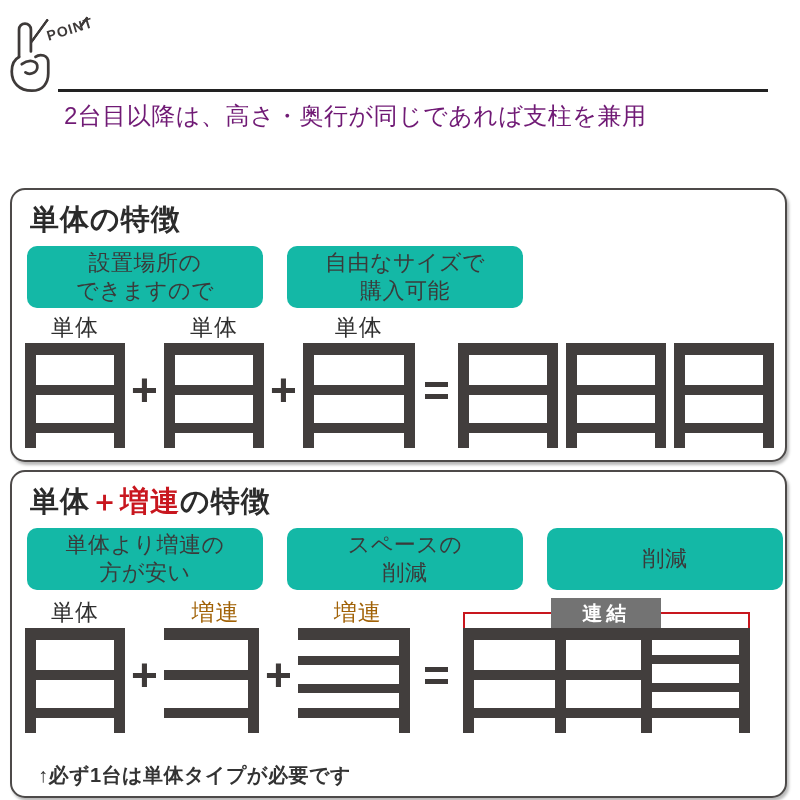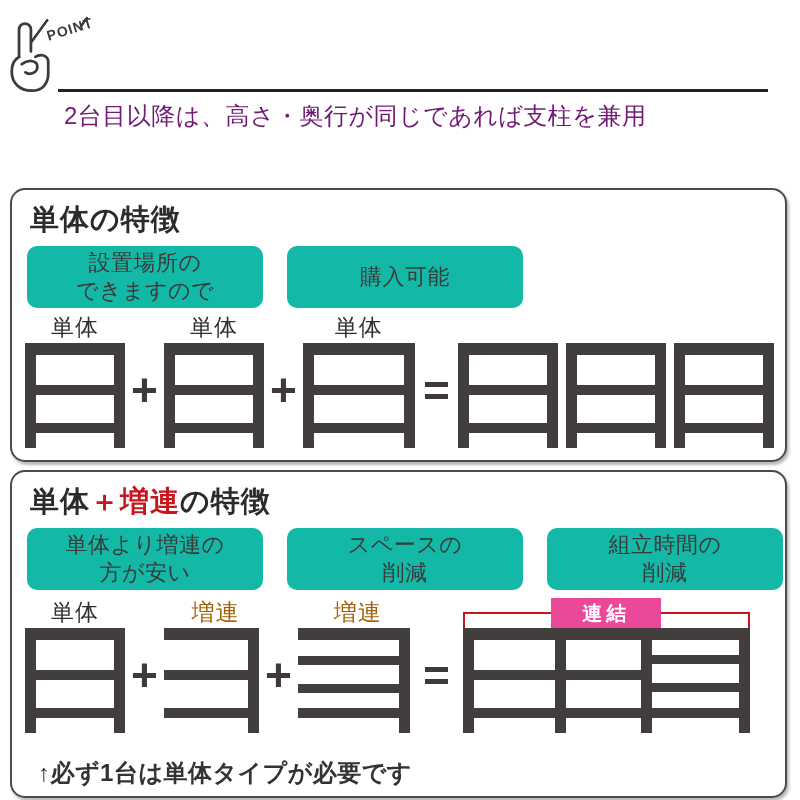--- a/index.html
+++ b/index.html
@@ -35,22 +35,22 @@
   .unit-label{font-size:23px;line-height:26px;margin-bottom:3px;color:#2f2f2f;letter-spacing:1px;}
   .unit-label.red{color:#a16207;margin-left:8px;}
   svg.shelf rect{fill:#423e3d;}
   .op{font-size:46px;font-weight:bold;color:#3e3a39;line-height:46px;margin:0 6px 35px;}
   .eq{width:23px;height:17px;border-top:5px solid #3e3a39;border-bottom:5px solid #3e3a39;box-sizing:border-box;margin:0 10px 49px;}
   #card2 .eq{margin:0 15px 49px;}
   .result-row{display:flex;gap:8px;}
 
   .combined-col{position:relative;display:flex;flex-direction:column;}
   .bracket{position:relative;width:287px;height:16px;border-top:2px solid #c8161e;border-left:2px solid #c8161e;border-right:2px solid #c8161e;box-sizing:border-box;}
-  .renketsu{position:absolute;left:50%;top:-16px;transform:translateX(-50%);width:110px;height:30px;background:#ec4899;color:#fff;font-size:20px;font-weight:bold;display:flex;align-items:center;justify-content:center;letter-spacing:4px;}
-  .note{position:absolute;left:26px;bottom:7px;font-size:24px;font-weight:bold;color:#333;letter-spacing:0.5px;white-space:nowrap;text-align:center;}
+  .renketsu{position:absolute;left:50%;top:-16px;transform:translateX(-50%);width:110px;height:30px;background:#737373;color:#fff;font-size:20px;font-weight:bold;display:flex;align-items:center;justify-content:center;letter-spacing:4px;}
+  .note{position:absolute;left:26px;bottom:7px;font-size:20px;font-weight:bold;color:#333;letter-spacing:0.5px;white-space:nowrap;text-align:center;}
 </style>
 </head>
 <body>
 
 <div id="page">
 
   <svg class="point-hand" width="42" height="78" viewBox="0 0 46 80" fill="none" stroke="#3e3a39" stroke-width="3" stroke-linecap="round" stroke-linejoin="round">
     <path d="M11 41 L11 11 A6.5 6.5 0 0 1 24 11 L24 35"></path>
     <path d="M11 41 C5 44 3 51 3 57 C3 69 11 78 25 78 C37 78 43 70 43 59 L43 47 C43 39 34 37 29 41"></path>
     <path d="M14 49 C22 43 32 45 31 53 C30 59 22 61 18 58"></path>
@@ -65,20 +65,21 @@
 
   <section class="card" id="card1">
     <h2 class="card-title" style="margin:0">単体の特徴</h2>
 
     <div class="pill-row">
       <div class="pill blue">
         <span>設置場所の</span>
         <span>できますので</span>
       </div>
       <div class="pill blue">
+        <span>自由なサイズで</span>
         <span>購入可能</span>
       </div>
     </div>
 
     <div class="diagram">
       <div class="unit-col">
         <span class="unit-label">単体</span>
         <svg class="shelf" width="100" height="105" viewBox="0 0 100 105">
           <rect x="0" y="0" width="11" height="105"></rect>
             <rect x="89" y="0" width="11" height="105"></rect>
@@ -144,21 +145,20 @@
     <div class="pill-row">
       <div class="pill green">
         <span>単体より増連の</span>
         <span>方が安い</span>
       </div>
       <div class="pill green">
         <span>スペースの</span>
         <span>削減</span>
       </div>
       <div class="pill green">
-        <span>組立時間の</span>
         <span>削減</span>
       </div>
     </div>
 
     <div class="diagram">
       <div class="unit-col">
         <span class="unit-label">単体</span>
         <svg class="shelf" width="100" height="105" viewBox="0 0 100 105">
           <rect x="0" y="0" width="11" height="105"></rect>
             <rect x="89" y="0" width="11" height="105"></rect>

